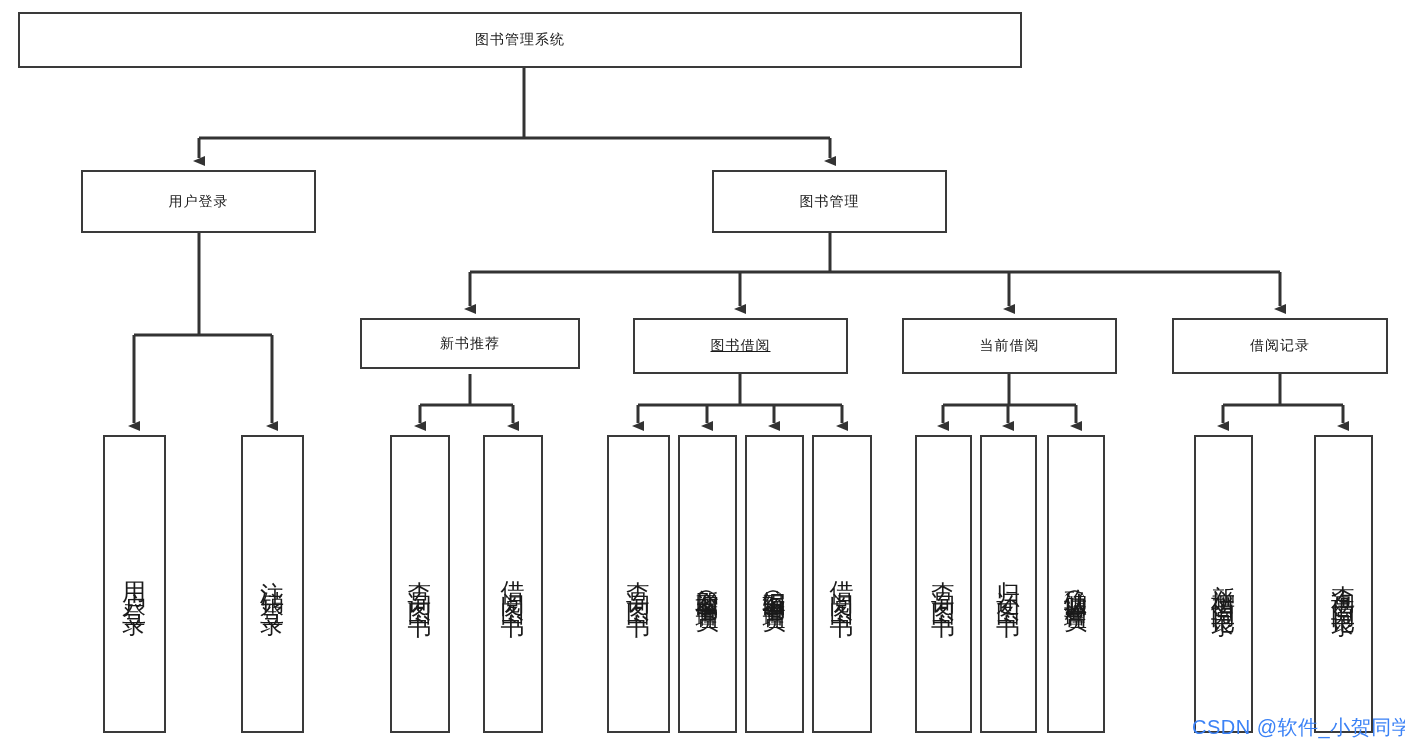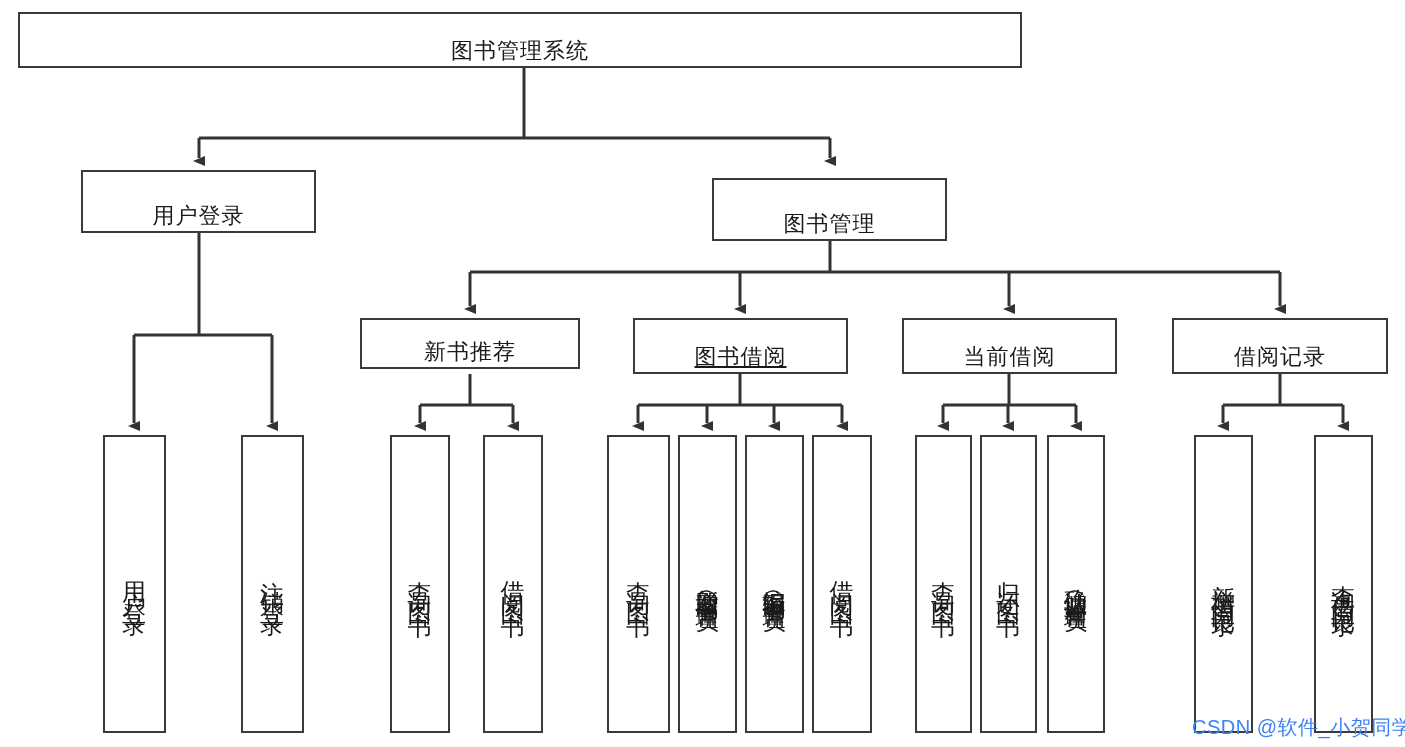--- a/index.html
+++ b/index.html
@@ -30,23 +30,22 @@
     box-sizing: border-box;
     background: #ffffff;
     border: 2.5px solid #3a3a3a;
     display: flex;
     align-items: center;
     justify-content: center;
     text-align: center;
     color: #1a1a1a;
   }
   .node.h-node {
-    font-size: 22px;
+    font-size: 14px;
     letter-spacing: 1px;
-    align-items: flex-end;
   }
   .node.v-node {
     writing-mode: vertical-rl;
     text-orientation: upright;
     font-size: 22px;
     letter-spacing: 4px;
     line-height: 1.05;
     padding: 6px 0;
   }
   .node.v-node .vtext {
@@ -120,21 +119,21 @@
     </g>
   </svg>
 
   <div class="node h-node" id="root-node" style="left: 18px; top: 12px; width: 1004px; height: 56px;">
     <span>图书管理系统</span>
   </div>
 
   <div class="node h-node" id="l2-0" style="left: 81px; top: 170px; width: 235px; height: 63px;">
     <span>用户登录</span>
   </div>
-  <div class="node h-node" id="l2-1" style="left: 712px; top: 170px; width: 235px; height: 63px; margin-top: 8px;">
+  <div class="node h-node" id="l2-1" style="left: 712px; top: 170px; width: 235px; height: 63px;">
     <span>图书管理</span>
   </div>
 
   <div class="node h-node" id="l3-0" style="left: 360px; top: 318px; width: 220px; height: 51px;">
     <span>新书推荐</span>
   </div>
   <div class="node h-node" id="l3-1" style="left: 633px; top: 318px; width: 215px; height: 56px; text-decoration: underline;">
     <span>图书借阅</span>
   </div>
   <div class="node h-node" id="l3-2" style="left: 902px; top: 318px; width: 215px; height: 56px;">

